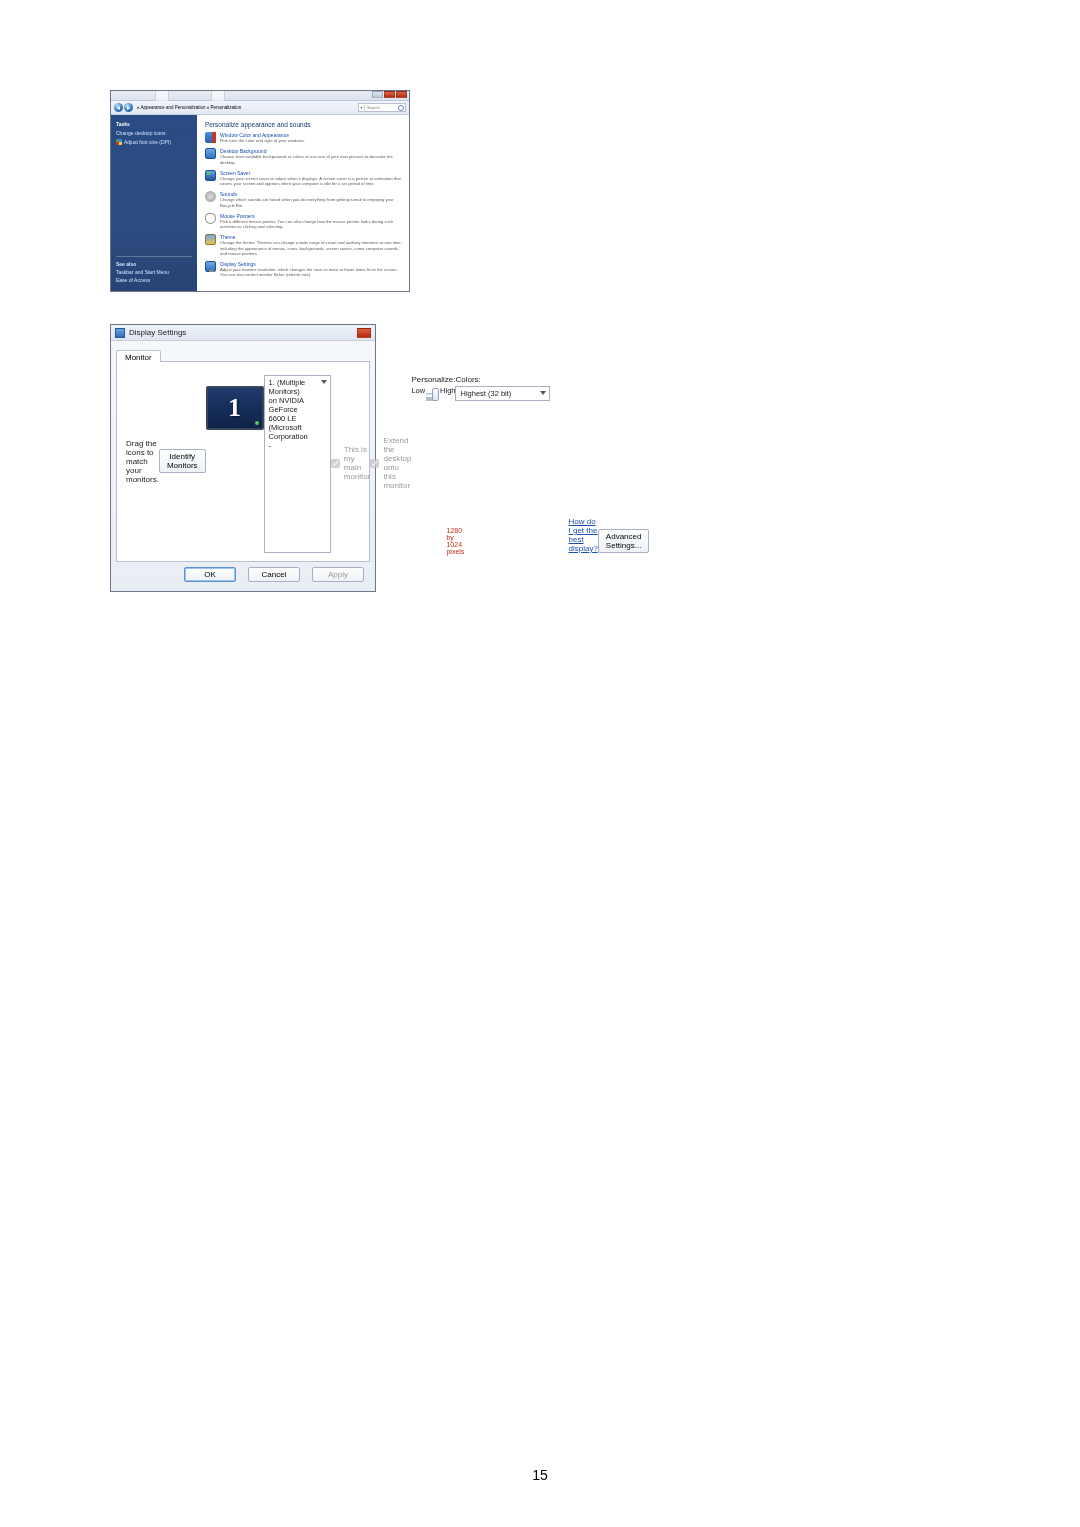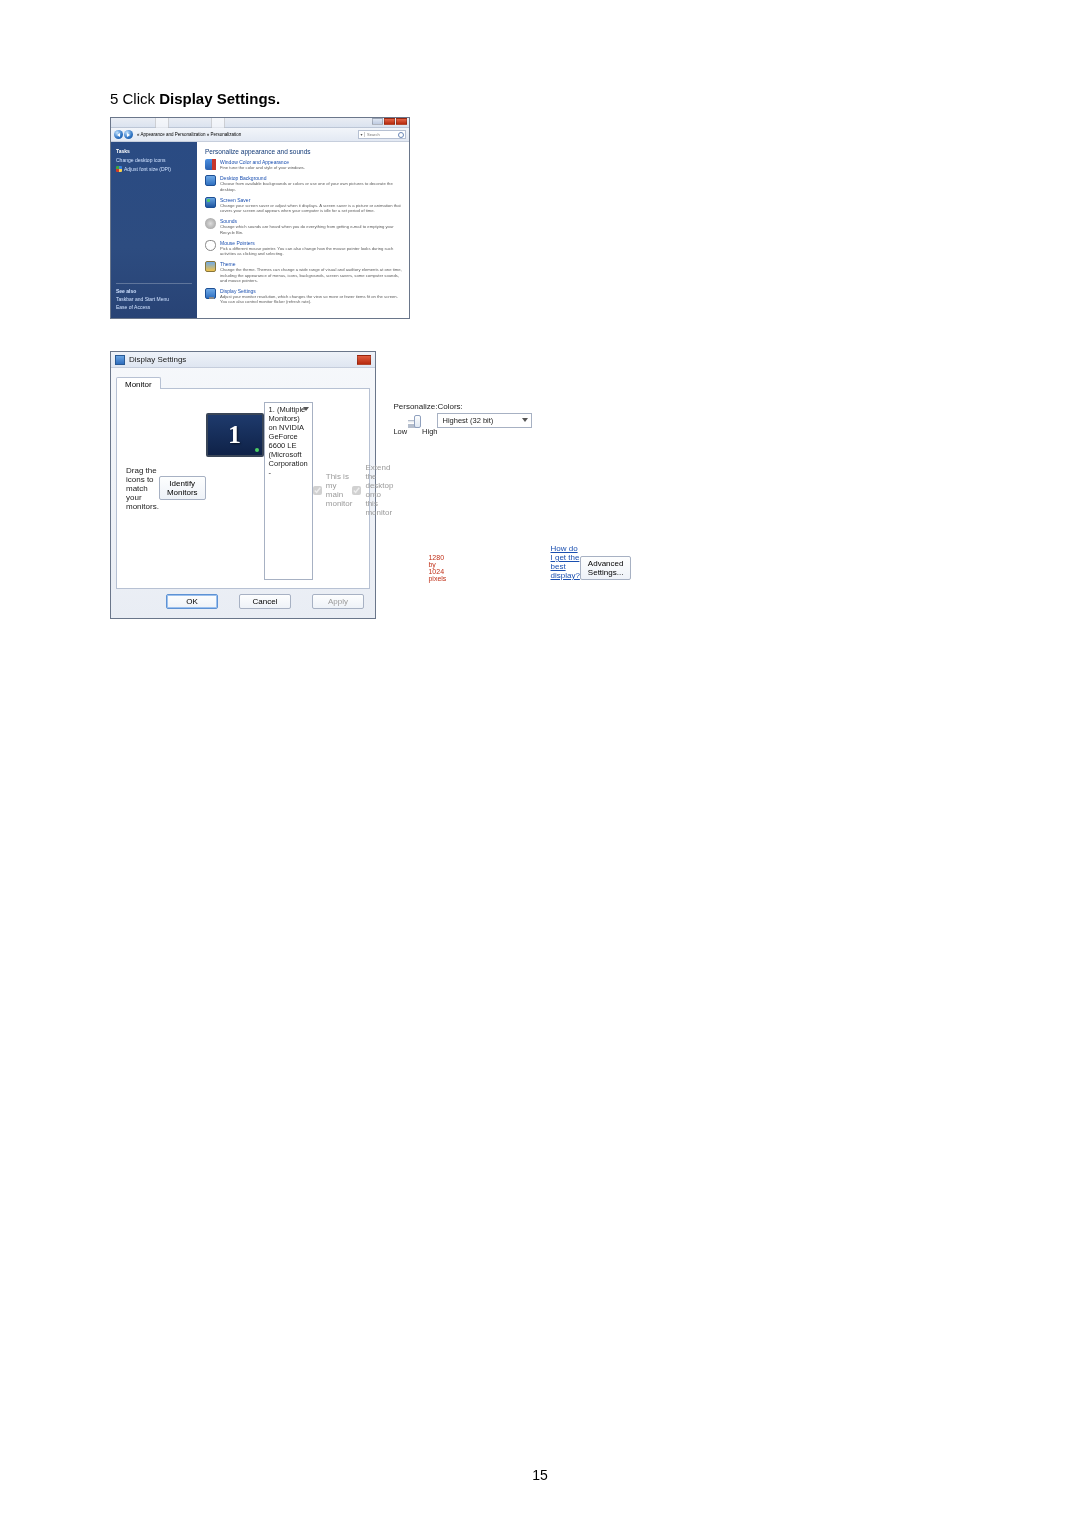--- a/index.html
+++ b/index.html
@@ -214,21 +214,21 @@
       width:4px; height:4px; background:#4bcf63; border-radius:50%;
     }
     .mon span {
       color:#fff; font-family: Georgia, 'Times New Roman', serif;
       font-size: 26px; font-weight:bold;
       text-shadow: 1px 1px 2px rgba(0,0,0,.6);
     }
     .select {
       margin-top: 6px;
       border:1px solid #a7b1c3; background:#fff;
-      font-size:7.5px; padding: 2px 4px 2px 4px;
+      font-size:7.5px; padding: 2px 22px 2px 4px;
       position:relative;
     }
     .select::after {
       content:""; position:absolute; right:3px; top:4px;
       width:0;height:0;
       border-left:3px solid transparent;
       border-right:3px solid transparent;
       border-top:4px solid #555;
     }
     .chk { display:flex; align-items:center; font-size:8px; color:#9a9a9a; margin-top:4px; }
@@ -250,21 +250,21 @@
       position:absolute; left:15px; right:18px; top:11px; height:5px;
       display:flex; justify-content:space-between;
     }
     .slider .ticks i { width:1px; height:4px; background:#b4bdcc; }
     .slider .thumb {
       position:absolute; top:2px; left:46%;
       width:7px; height:13px;
       background:linear-gradient(#fdfefe,#dfe7f2);
       border:1px solid #8fa0be; border-radius:2px;
     }
-    .slider .end { position:absolute; top:14px; font-size:7.5px; color:#222; }
+    .slider .end { position:absolute; top:0; font-size:7.5px; color:#222; }
     .slider .low { left:0; }
     .slider .high { right:0; }
     .reso-value {
       position:absolute; bottom:-2px; left:35px;
       font-size:7px; color:#c03018;
     }
     .color-select {
       margin-top: 2px;
       border:1px solid #a7b1c3; background:#fff;
       font-size:7.5px; padding: 2px 14px 2px 4px;
@@ -276,39 +276,36 @@
       border-left:3px solid transparent;
       border-right:3px solid transparent;
       border-top:4px solid #555;
     }
     .bottom-row {
       margin-top:auto; display:flex; justify-content:space-between; align-items:flex-end;
     }
     .helplink { font-size:8px; color:#1a4fb0; text-decoration:underline;padding-left:18px; }
     .dlg-btns {
       padding: 5px 6px 5px;
-      display:flex; justify-content:flex-end; gap:21px;
+      display:flex; justify-content:flex-end; gap:12px;
     }
     .dlg-btns .btn { width: 52px; text-align:center; }
     .dlg-btns .btn.focus { border-color:#5e92d4; box-shadow: 0 0 0 1px #9cc1ee inset; }
     .dlg-btns .btn.disabled { color:#9a9a9a; }
 
     .page-num {
       position:absolute; bottom:44px; left:0; right:0;
       text-align:center; font-size:14px;
     }
   </style>
 </head>
 <body>
 
 <div class="page">
 
-  <p class="step">
-    <span>5 Click </span><b>Display Settings.</b>
-  </p>
 
   <div class="win1">
     <div class="win1-titlebar">
       <span class="titlebar-tab" style="left:44px;"></span>
       <span class="titlebar-tab" style="left:100px;"></span>
       <div class="win1-buttons">
         <span class="win1-min"></span>
         <span class="win1-max"></span>
         <span class="win1-close"></span>
       </div>

